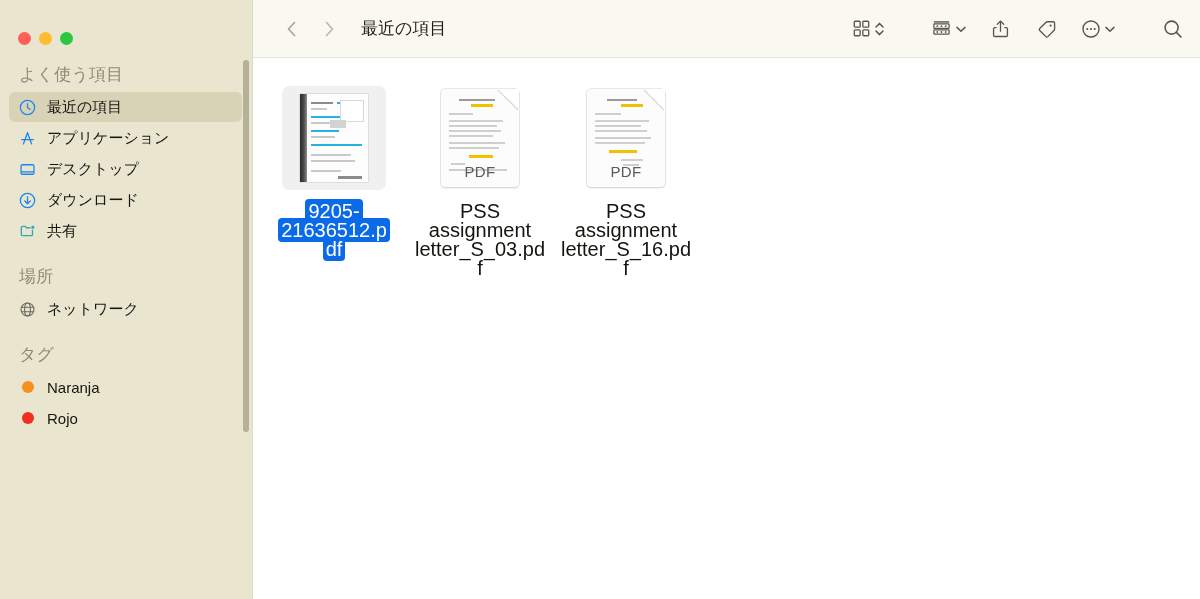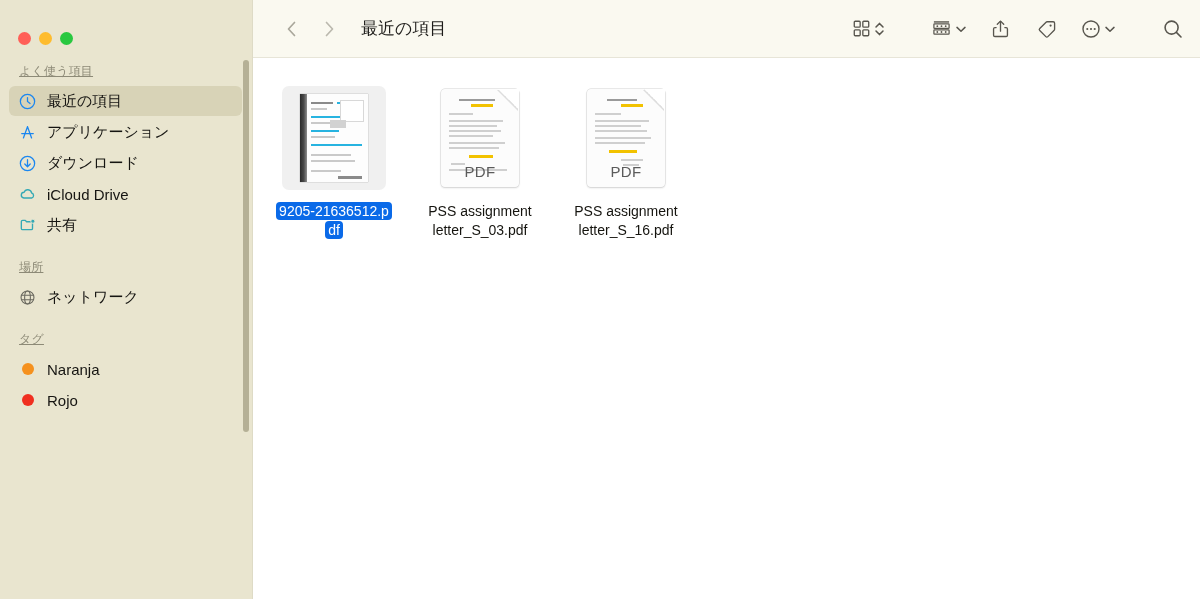--- a/index.html
+++ b/index.html
@@ -28,25 +28,24 @@
   #traffic {
     display: flex; align-items: center; gap: 8px;
     padding: 21px 0 0 18px; height: 56px;
   }
   .light { width: 13px; height: 13px; border-radius: 50%; display:block; }
   .light.red    { background: #ff5f57; }
   .light.yellow { background: #febc2e; }
   .light.green  { background: #29c840; }
 
   .sb-section {
-    font-size: 12px; color: #8d8a77;
+    font-size: 17px; color: #8d8a77;
     padding: 7px 0 5px 19px;
     letter-spacing: .2px;
     font-weight: 400;
-    text-decoration: underline;
   }
   .sb-item {
     display: flex; align-items: center;
     height: 30px; margin: 1px 10px 1px 9px;
     padding-left: 9px;
     border-radius: 6px;
     font-size: 15px; color: #161512;
     gap: 10px;
     white-space: nowrap;
   }
@@ -121,21 +120,21 @@
     width: 146px;
     display: flex; flex-direction: column; align-items: center;
     padding-top: 2px;
   }
   .thumb-wrap {
     width: 112px; height: 112px;
     display: flex; align-items: center; justify-content: center;
     margin-bottom: 8px;
   }
   .fname {
-    font-size: 14px; line-height: 19px;
+    font-size: 20px; line-height: 19px;
     color: #15140f; text-align: center;
     max-width: 132px;
     word-break: break-word;
   }
   .fname.sel span {
     background: #0a6ae8; color: #ffffff;
     border-radius: 4px;
     padding: 1px 3px;
     box-decoration-break: clone;
     -webkit-box-decoration-break: clone;
@@ -266,40 +265,41 @@
       <span class="sb-ico">
         <svg width="17" height="17" viewBox="0 0 20 20" fill="none" stroke="#1a86f0" stroke-width="1.5" stroke-linecap="round">
           <path d="M10 3.2 5.2 16.4M10 3.2l4.8 13.2"></path>
           <path d="M3.2 11.2h13.6"></path>
         </svg>
       </span>
       <span>アプリケーション</span>
     </div>
 
 
+    <div class="sb-item">
+      <span class="sb-ico">
+        <svg width="17" height="17" viewBox="0 0 20 20" fill="none" stroke="#1a86f0" stroke-width="1.5" stroke-linejoin="round">
+          <rect x="2.4" y="4.4" width="15.2" height="11.2" rx="1.6"></rect>
+          <path d="M2.4 12.8h15.2"></path>
+        </svg>
+      </span>
+      <span>デスクトップ</span>
+    </div>
 
     <div class="sb-item">
       <span class="sb-ico">
         <svg width="17" height="17" viewBox="0 0 20 20" fill="none" stroke="#1a86f0" stroke-width="1.5" stroke-linecap="round" stroke-linejoin="round">
           <circle cx="10" cy="10" r="8.4"></circle>
           <path d="M10 5.6v8.2M6.8 10.6 10 13.9l3.2-3.3"></path>
         </svg>
       </span>
       <span>ダウンロード</span>
     </div>
 
 
-    <div class="sb-item">
-      <span class="sb-ico">
-        <svg width="18" height="18" viewBox="0 0 20 20" fill="none" stroke="#34a9b5" stroke-width="1.5" stroke-linejoin="round">
-          <path d="M5.4 14.4a3.2 3.2 0 0 1 .3-6.38 4.3 4.3 0 0 1 8.28.9 2.9 2.9 0 0 1 .42 5.48z"></path>
-        </svg>
-      </span>
-      <span>iCloud Drive</span>
-    </div>
 
     <div class="sb-item">
       <span class="sb-ico">
         <svg width="18" height="18" viewBox="0 0 20 20" fill="none" stroke="#34a9b5" stroke-width="1.5" stroke-linejoin="round">
           <path d="M2.6 6.2a1.4 1.4 0 0 1 1.4-1.4h3l1.4 1.6h5.2a1.4 1.4 0 0 1 1.4 1.4v6a1.4 1.4 0 0 1-1.4 1.4H4a1.4 1.4 0 0 1-1.4-1.4z"></path>
           <circle cx="15.4" cy="5.8" r="2.3" fill="#34a9b5" stroke="#e9e5cf" stroke-width="1.1"></circle>
         </svg>
       </span>
       <span>共有</span>
     </div>

